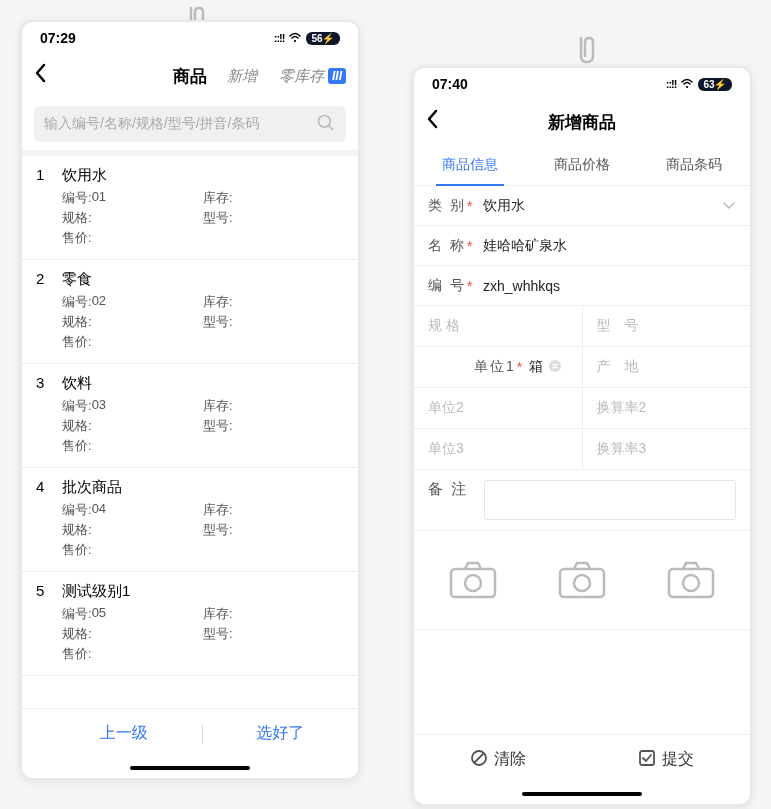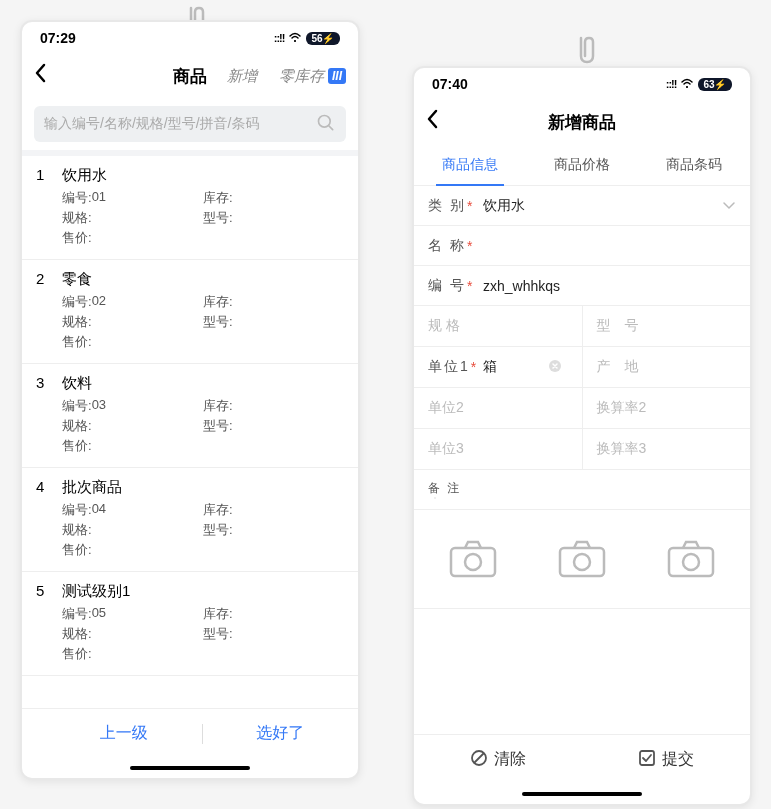--- a/index.html
+++ b/index.html
@@ -50,33 +50,33 @@
     .home-ind { height:20px; display:flex; align-items:center; justify-content:center; }
     .home-bar { width:120px; height:4px; background:#000; border-radius:2px; }
 
     
     .tabs { display:flex; height:42px; border-bottom:1px solid #eee; }
     .tab { flex:1; display:flex; align-items:center; justify-content:center; font-size:14px; color:#555; cursor:pointer; position:relative; }
     .tab.active { color:#3478f6; }
     .tab.active::after { content:""; position:absolute; bottom:-1px; left:20%; right:20%; height:2px; background:#3478f6; }
 
     .form { flex:1; overflow:auto; }
-    .frow { display:flex; align-items:center; min-height:40px; border-bottom:1px solid #eee; padding:0 14px; font-size:14px; color:#333; }
+    .frow { display:flex; align-items:center; min-height:40px; border-bottom:1px solid #eee; padding:0 14px; font-size:14px; color:#333;justify-content:flex-end; }
     .flabel { width:55px; display:flex; align-items:center; color:#555; letter-spacing:2px; }
     .req { color:#e74c3c; margin-left:1px; letter-spacing:0; }
     .fval { flex:1; color:#222; }
     .chev { color:#bbb; font-size:16px; }
     .clear-x { color:#ccc; font-size:14px; margin-right:6px; }
     .frow-split { display:flex; border-bottom:1px solid #eee; }
     .fcell { flex:1; display:flex; align-items:center; min-height:40px; padding:0 14px; font-size:14px; color:#999; }
     .fcell + .fcell { border-left:1px solid #eee; }
     .fcell .flabel { width:55px; color:#555; }
     .fcell.placeholder { color:#bbb; }
 
-    .remark-row { display:flex; align-items:flex-start; padding:10px 14px; border-bottom:1px solid #eee; font-size:12px;flex-direction:column; }
+    .remark-row { display:flex; align-items:flex-start; padding:10px 14px; border-bottom:1px solid #eee; font-size:15px; }
     .remark-box { flex:1; height:40px; border:1px solid #e5e5e5; border-radius:2px; margin-left:6px; }
 
     .photo-row { display:flex; gap:18px; padding:26px 14px; border-bottom:1px solid #eee; justify-content:space-around; }
     .photo-slot { width:56px; height:46px; display:flex; align-items:center; justify-content:center; }
     .photo-slot svg { width:50px; height:42px; stroke:#bbb; }
 
     .right-bottom { height:50px; display:flex; align-items:center; border-top:1px solid #eee; }
     .rb-btn { flex:1; display:flex; align-items:center; justify-content:center; gap:6px; font-size:16px; color:#333; cursor:pointer; }
     .rb-btn svg { width:18px; height:18px; }
   </style>
@@ -335,39 +335,40 @@
         <svg width="14" height="10" viewBox="0 0 14 10">
             <path d="M2 2 L7 7 L12 2" fill="none" stroke="#bbb" stroke-width="1.5" stroke-linecap="round"></path>
           </svg>
       </span>
     </div>
     <div class="frow">
       <span class="flabel">
           <span>名 称</span>
           <span class="req">*</span>
         </span>
+      <span class="fval">娃哈哈矿泉水</span>
     </div>
     <div class="frow">
       <span class="flabel">
           <span>编 号</span>
           <span class="req">*</span>
         </span>
       <span class="fval">zxh_whhkqs</span>
     </div>
     <div class="frow-split">
       <div class="fcell placeholder">
           <span>规 格</span>
         </div>
       <div class="fcell placeholder">
           <span>型　号</span>
         </div>
     </div>
     <div class="frow-split">
       <div class="fcell">
-        <span class="flabel" style="color:#555;">
+        <span class="flabel" style="color:#555;margin-left:46px;">
             <span>单位1</span>
             <span class="req">*</span>
           </span>
         <span style="flex:1;color:#222;">箱</span>
         <span class="clear-x">
           <svg width="14" height="14" viewBox="0 0 14 14">
               <circle cx="7" cy="7" r="6" fill="#ddd"></circle>
               <path d="M5 5 L9 9 M9 5 L5 9" stroke="#fff" stroke-width="1.5" stroke-linecap="round"></path>
             </svg>
         </span>

